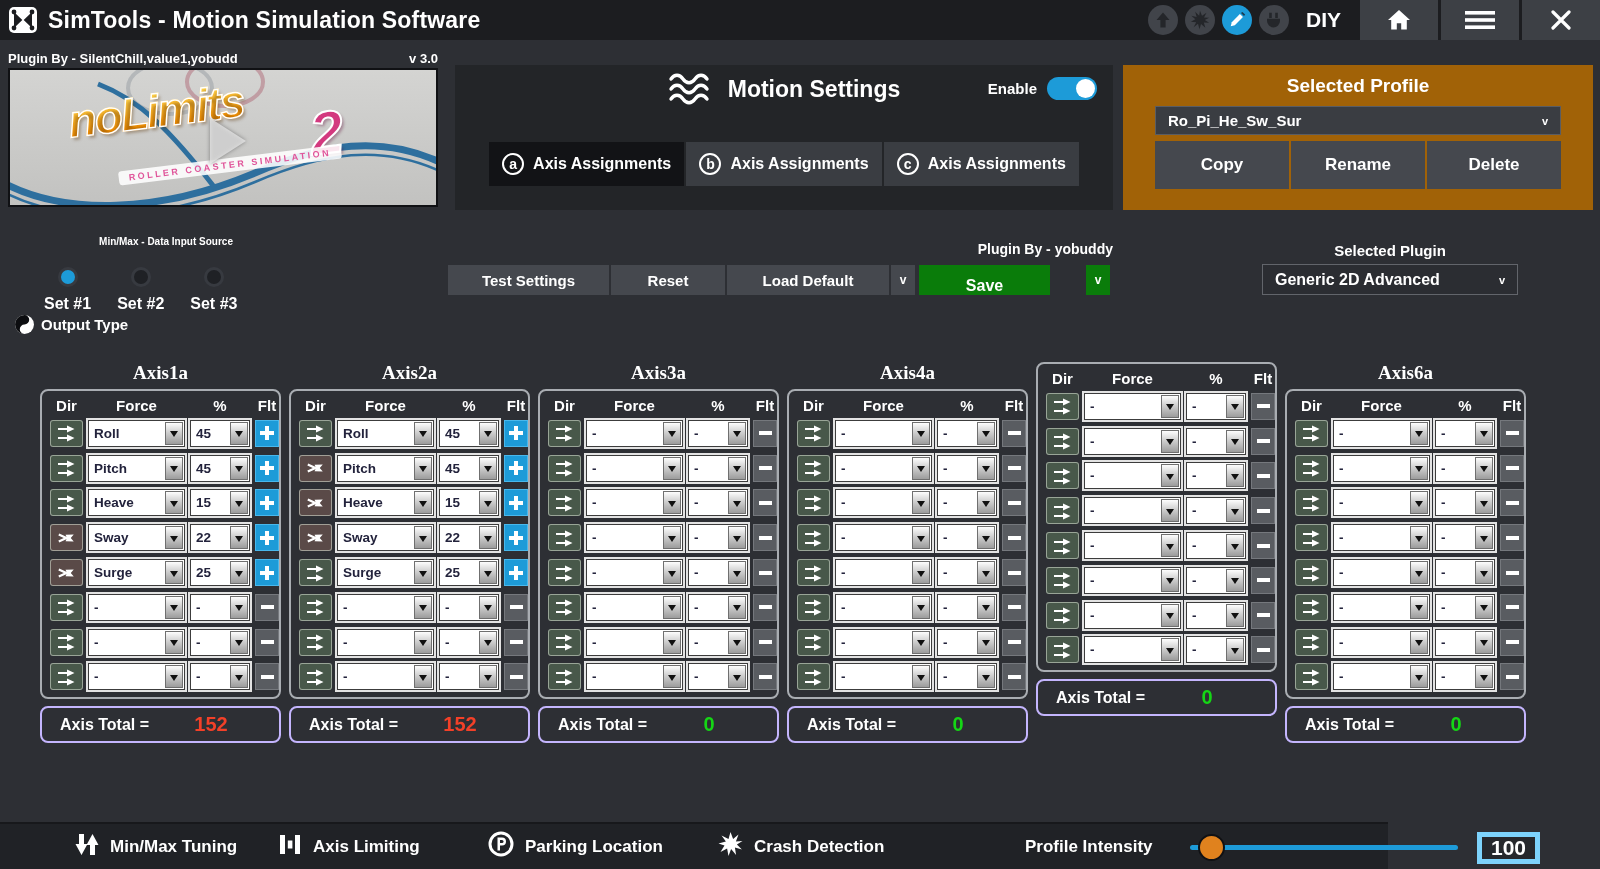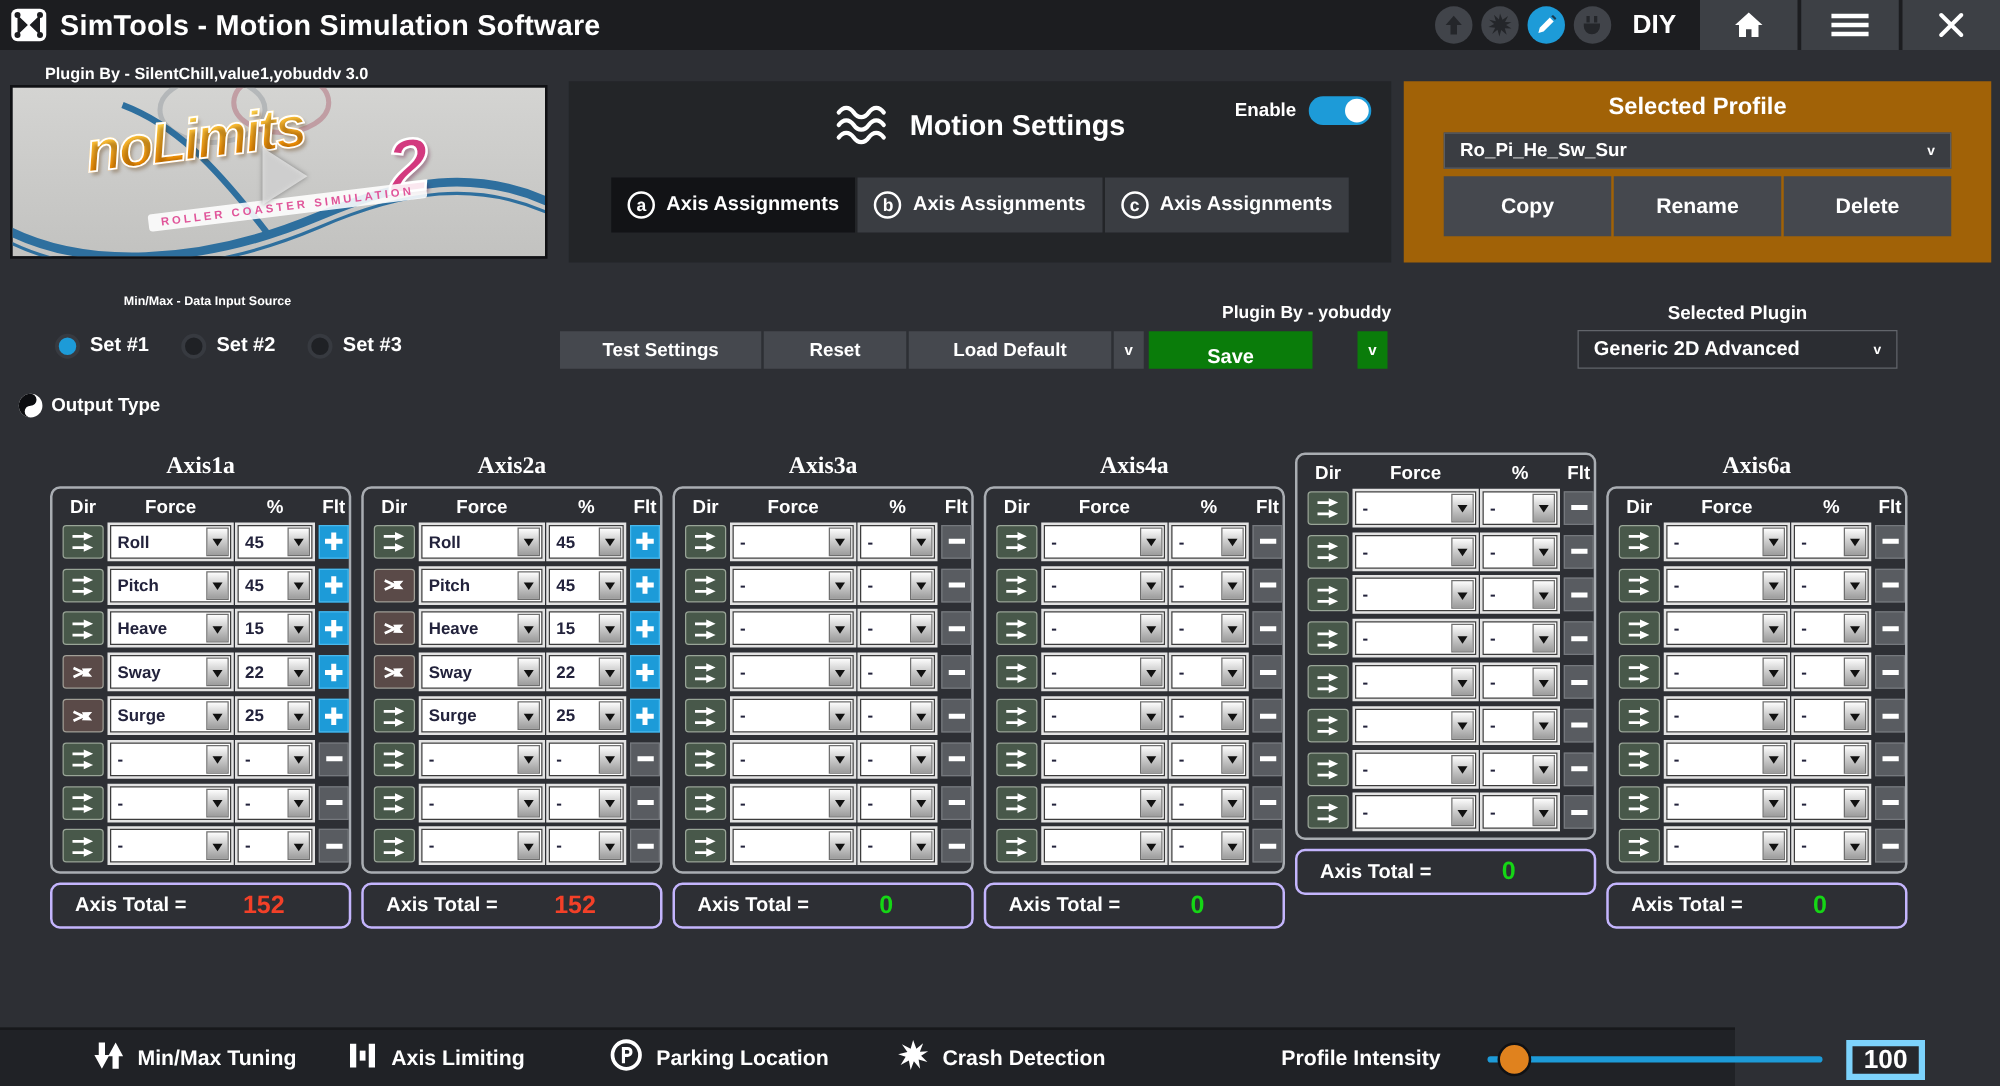--- a/index.html
+++ b/index.html
@@ -15,42 +15,42 @@
   .app-title { margin-left:10px; font-size:23px; letter-spacing:.2px; }
   .tb-right { margin-left:auto; display:flex; align-items:center; height:100%; }
   .circ { width:30px; height:30px; border-radius:50%; background:#41444a;
     display:flex; align-items:center; justify-content:center; margin-right:7px; }
   .circ.blue { background:#1d9bd8; }
   .diy { font-size:21px; margin:0 16px 0 10px; }
   .tb-btn { width:78px; height:40px; background:#3d4045; display:flex;
     align-items:center; justify-content:center; margin-left:3px; cursor:pointer; }
   
   .plugin-header { position:absolute; left:8px; top:51px; width:430px;
-    display:flex; justify-content:flex-start; font-size:13px;margin-left:28px; }
+    display:flex; justify-content:space-between; font-size:13px; }
   .thumb { position:absolute; left:8px; top:68px; width:430px; height:139px;
     background:linear-gradient(#d4d4d2,#c2c2c0); border:2px solid #101114; overflow:hidden; }
   .nl-hills { position:absolute; left:0; top:0; }
   .nl-word { position:absolute; left:58px; top:14px; transform:rotate(-7deg);
     font-size:46px; font-style:italic; letter-spacing:-2px;
     background:linear-gradient(#ffd24a 20%,#ef8a00 80%);
     -webkit-background-clip:text; background-clip:text; color:transparent;
     -webkit-text-stroke:1.5px #fff; text-shadow:2px 3px 3px rgba(90,50,0,.35); }
   .nl-2 { position:absolute; left:300px; top:28px; transform:rotate(-7deg);
     font-size:60px; font-style:italic; color:#d3397f;
     -webkit-text-stroke:2px #fff; text-shadow:2px 3px 3px rgba(90,0,50,.35); }
   .nl-banner { position:absolute; left:108px; top:88px; transform:rotate(-7deg);
     background:rgba(255,255,255,.88); color:#e0559a; font-size:9px;
     letter-spacing:2.5px; padding:2px 10px; border-radius:3px; }
   .nl-track { position:absolute; left:0; top:0; }
   .play-btn { position:absolute; left:200px; top:48px; width:0; height:0;
     border-left:36px solid rgba(235,235,235,.72); border-top:23px solid transparent;
     border-bottom:23px solid transparent; filter:drop-shadow(0 0 2px #666); }
   
   .motion-panel { position:absolute; left:455px; top:65px; width:658px; height:145px; background:#232528; }
-  .ms-title { position:absolute; left:0; top:19px; width:100%; display:flex;
+  .ms-title { position:absolute; left:0; top:8px; width:100%; display:flex;
     align-items:center; justify-content:center; gap:16px; }
   .ms-title span { font-size:23px; }
   .enable-row { position:absolute; right:16px; top:12px; display:flex; align-items:center; gap:10px; }
   .enable-row span { font-size:15px; }
   .toggle { width:50px; height:23px; border-radius:12px; background:#1d9bd8; position:relative; cursor:pointer; }
   .toggle .knob { position:absolute; right:2px; top:2px; width:19px; height:19px;
     border-radius:50%; background:#fff; }
   .tabs { position:absolute; left:34px; top:77px; width:590px; height:44px; display:flex; gap:2px; }
   .tab { flex:1; display:flex; align-items:center; justify-content:center; gap:9px;
     background:#3a3d42; font-size:16px; cursor:pointer; }
@@ -63,21 +63,21 @@
   .profile-select { position:absolute; left:32px; top:41px; width:406px; height:29px;
     background:#3a3d42; border:1px solid #5a5d63; display:flex; align-items:center;
     padding:0 12px; font-size:15px; cursor:pointer; }
   .chev { margin-left:auto; font-size:11px; }
   .profile-btns { position:absolute; left:32px; top:76px; width:406px; height:48px; display:flex; gap:2px; }
   .pbtn { flex:1; background:#45484e; display:flex; align-items:center; justify-content:center;
     font-size:17px; cursor:pointer; }
   
   .mm-title { position:absolute; left:36px; top:236px; width:260px; text-align:center; font-size:10px; }
   .mm-radios { position:absolute; left:44px; top:267px; display:flex; gap:26px; }
-  .radio-group { display:flex; align-items:center; gap:8px; cursor:pointer; }
+  .radio-group { display:flex; align-items:center; gap:8px; cursor:pointer;flex-direction:column; }
   .radio { width:20px; height:20px; border-radius:50%; border:3px solid #373a40; background:#1f2125; }
   .radio.sel { background:#1d9bd8; }
   .radio-group span { font-size:16px; }
   .abtn { position:absolute; top:265px; height:30px; background:#45484e; display:flex;
     align-items:center; justify-content:center; font-size:15px; cursor:pointer; }
   .abtn.green { background:#0a7c0a; font-size:16px; }
   .plugin-by2 { position:absolute; left:903px; top:241px; width:210px; text-align:right; font-size:14px; }
   .sp-title { position:absolute; left:1290px; top:242px; width:200px; text-align:center; font-size:15px; }
   .plugin-select { position:absolute; left:1262px; top:264px; width:256px; height:31px;
     background:#2b2d32; border:1px solid #62656b; display:flex; align-items:center;

